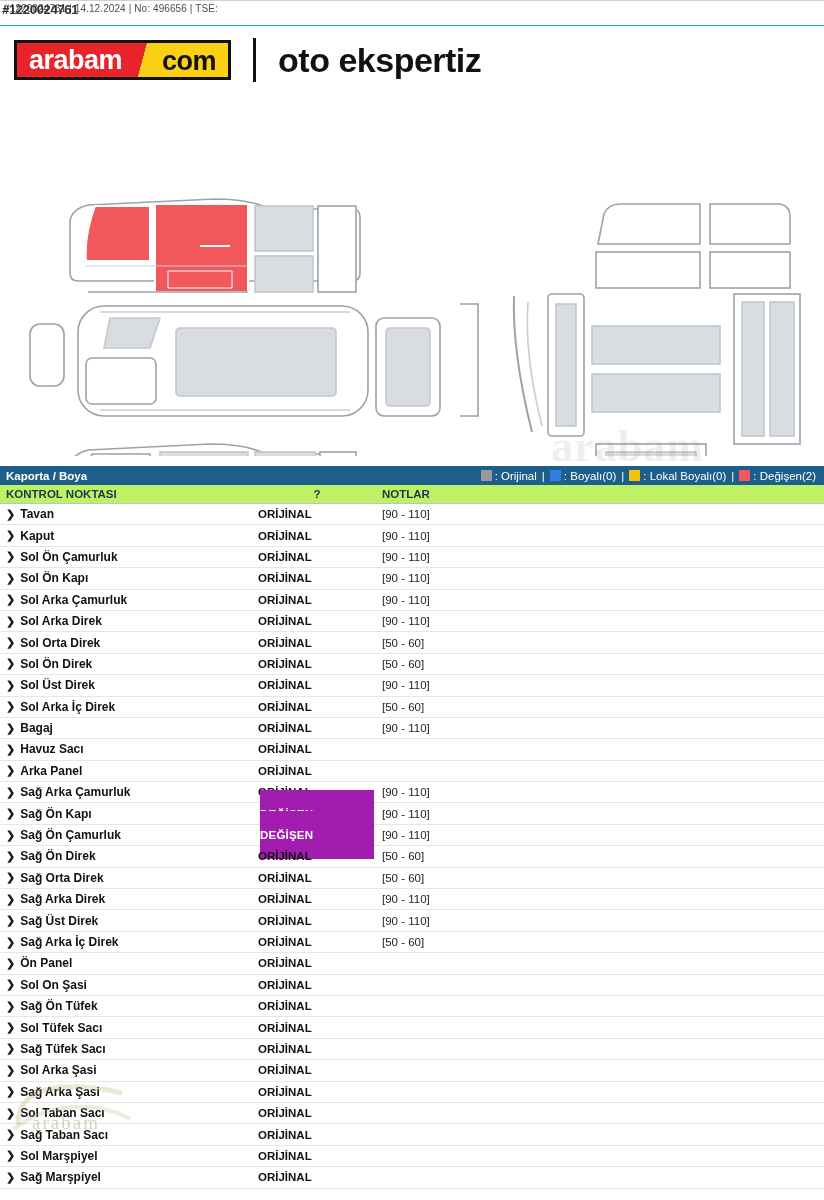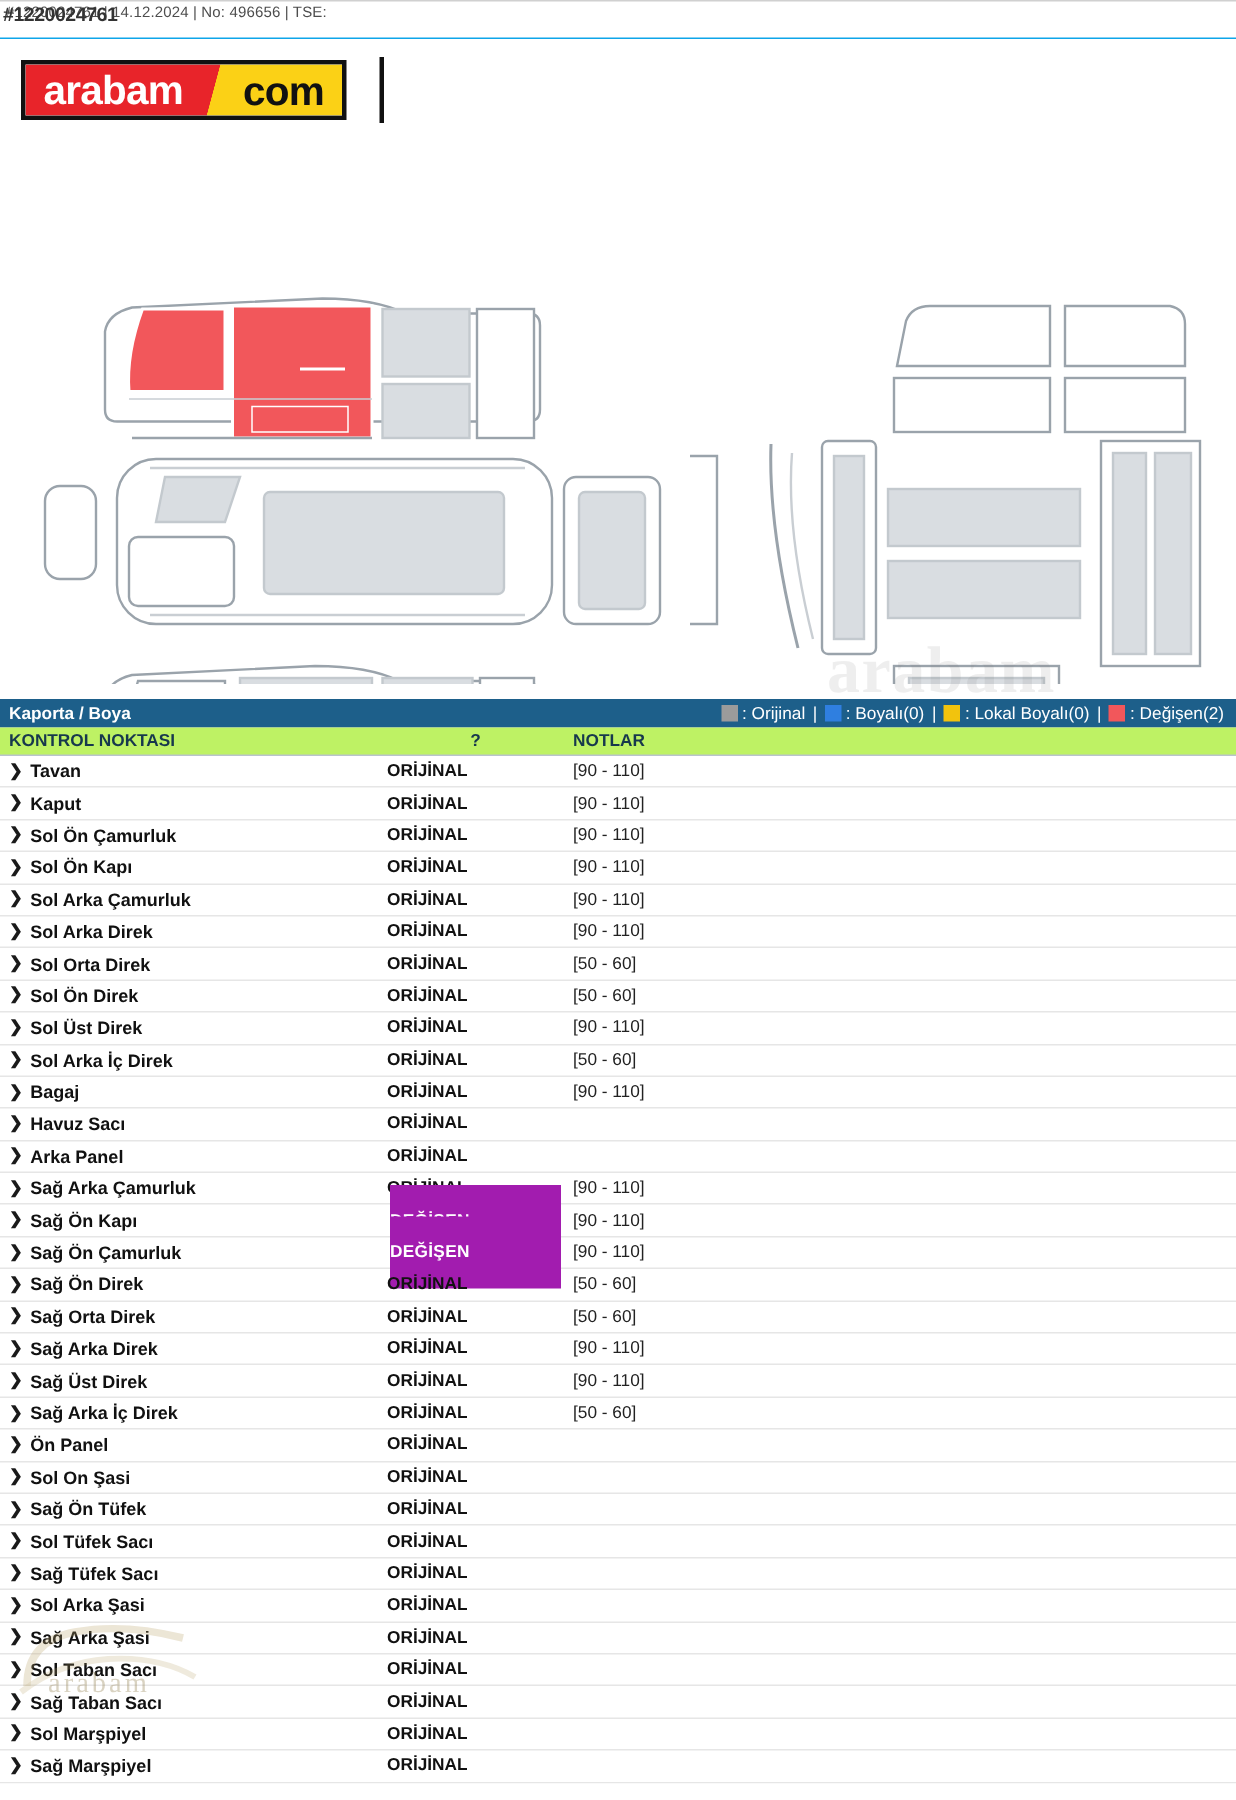--- a/index.html
+++ b/index.html
@@ -221,20 +221,21 @@
     <span class="overlay-id">#1220024761</span>
   </div>
 
   <div class="brand">
     <div class="logo">
       <div class="red">arabam</div>
       <div class="slash-wrap"></div>
       <div class="yellow">com</div>
     </div>
     <div class="divider-bar"></div>
+    <div class="brand-title">oto ekspertiz</div>
   </div>
 
   <div class="diagram">
     <svg width="824" height="360" viewBox="0 0 824 360">
       <g fill="none" stroke="#9aa3ab" stroke-width="1.6">
 
         <g>
           <path d="M70 80 L70 30 Q72 18 88 14 L215 8 Q250 8 270 18 L352 18 Q360 18 360 26 L360 82 Q360 90 352 90 L78 90 Q70 90 70 82 Z" transform="translate(0,95)" fill="#ffffff" stroke="#9aa3ab"></path>
 
           <path d="M95 110 L150 110 L150 165 L86 165 Q84 140 95 110 Z" fill="#f2575b" stroke="#ffffff" stroke-width="2"></path>

